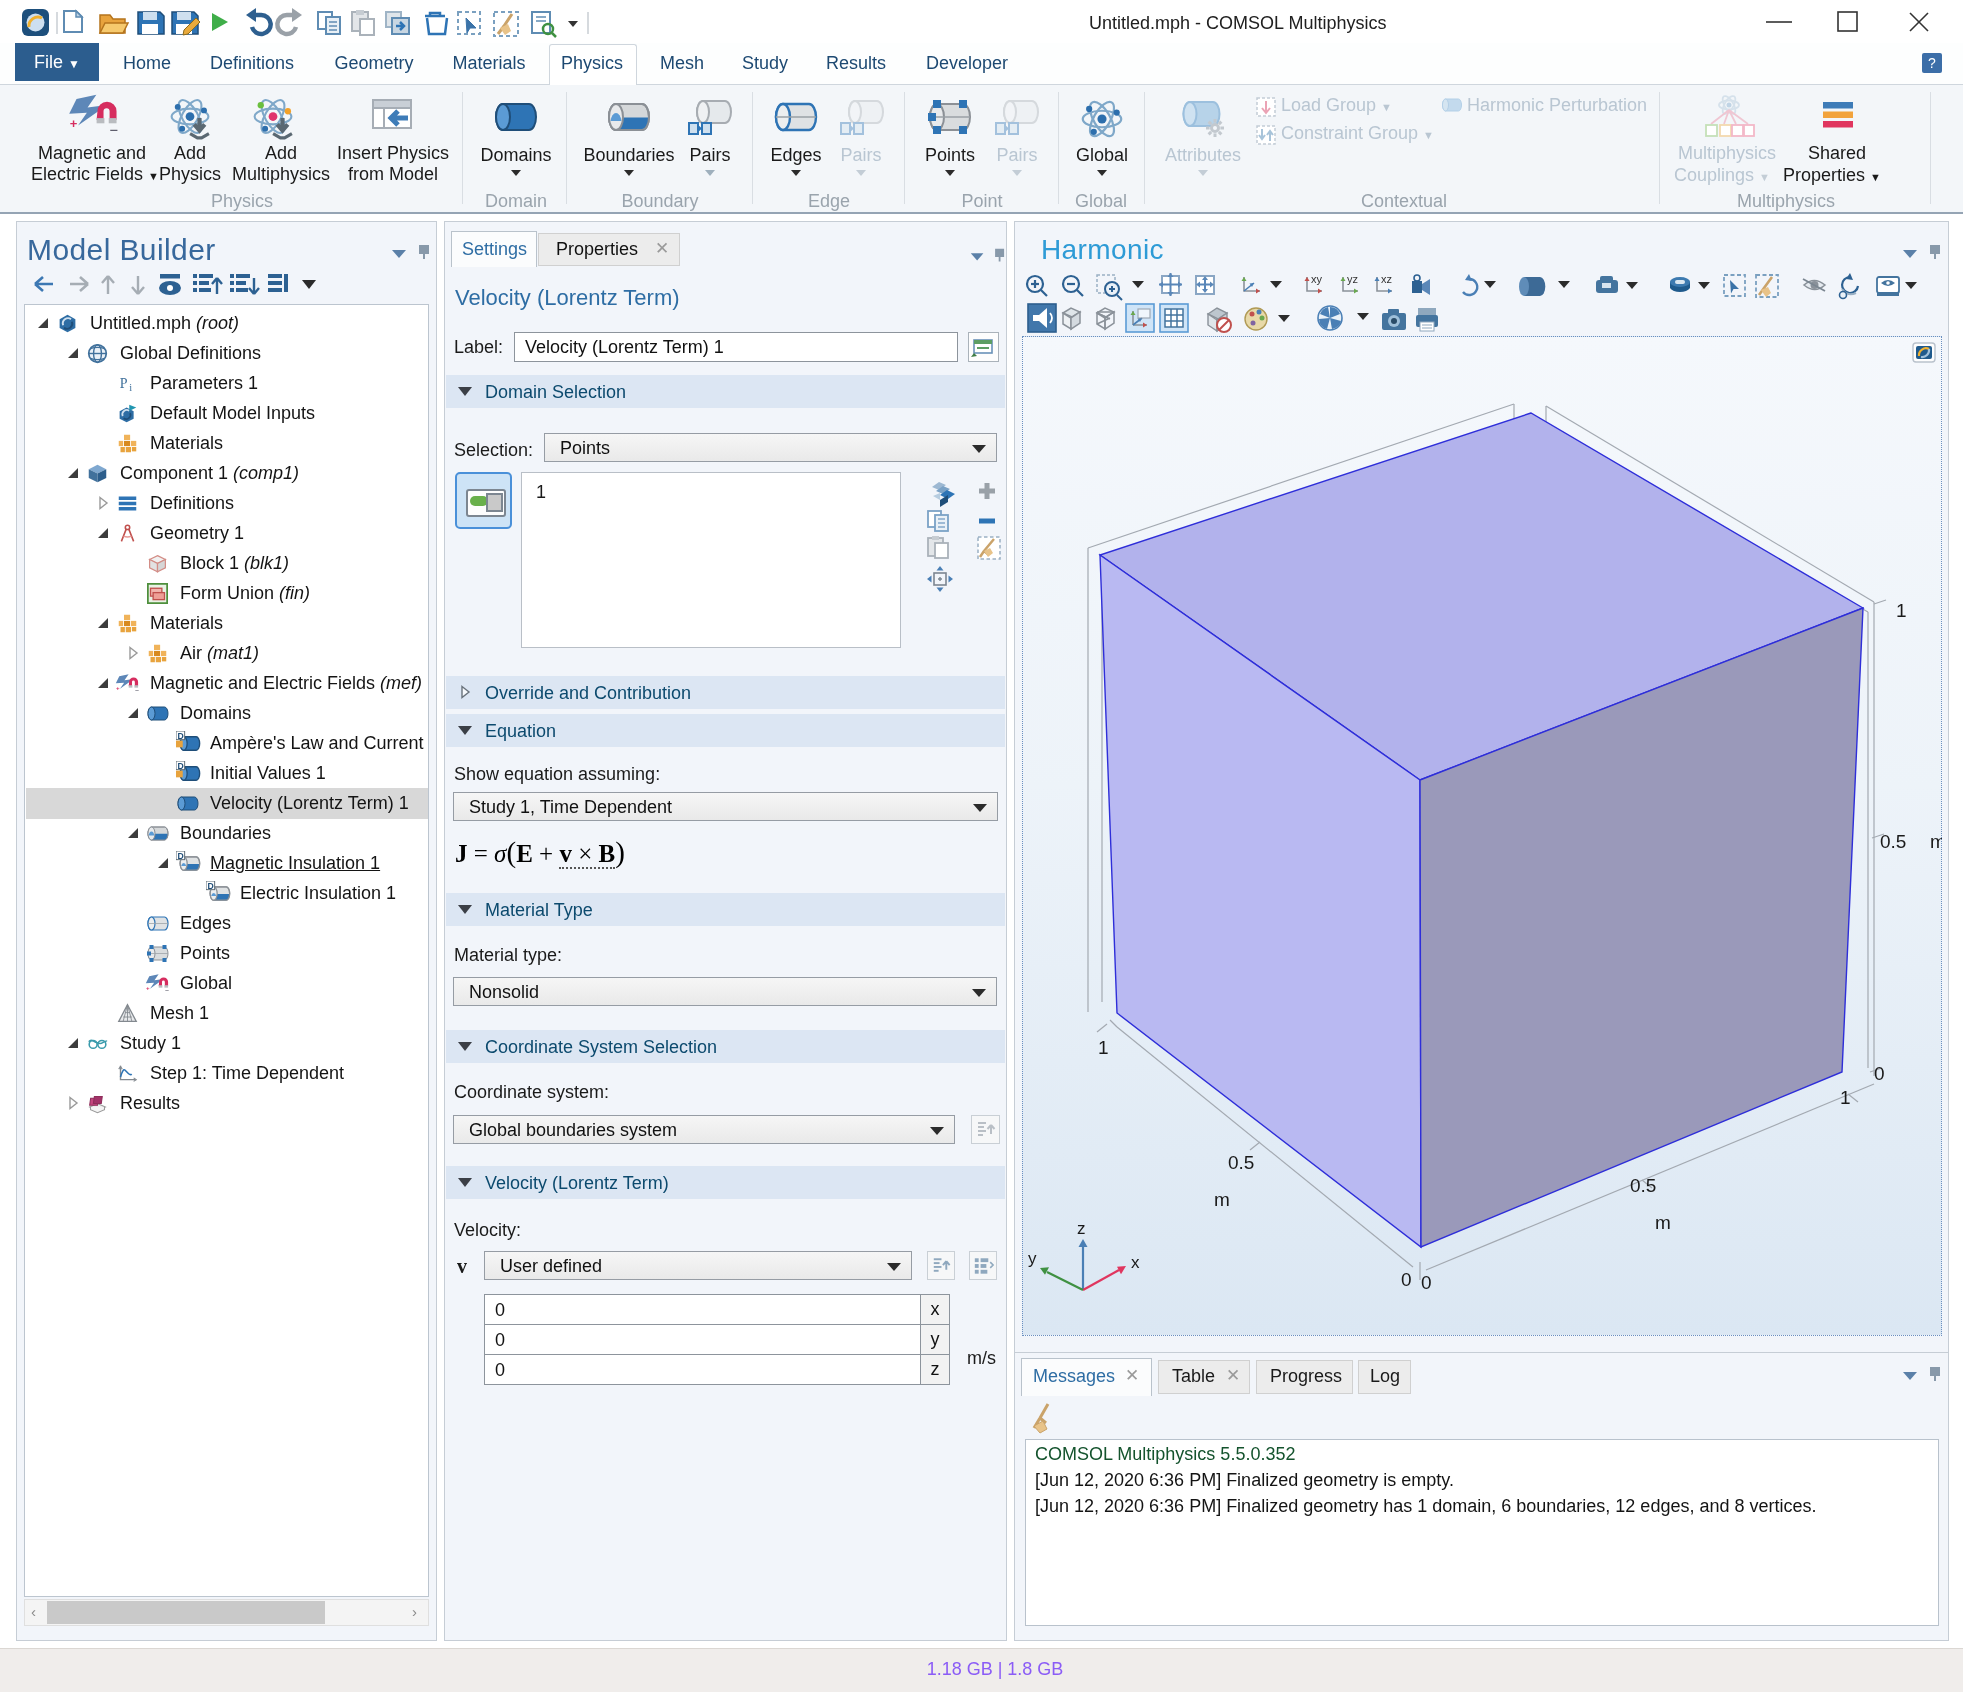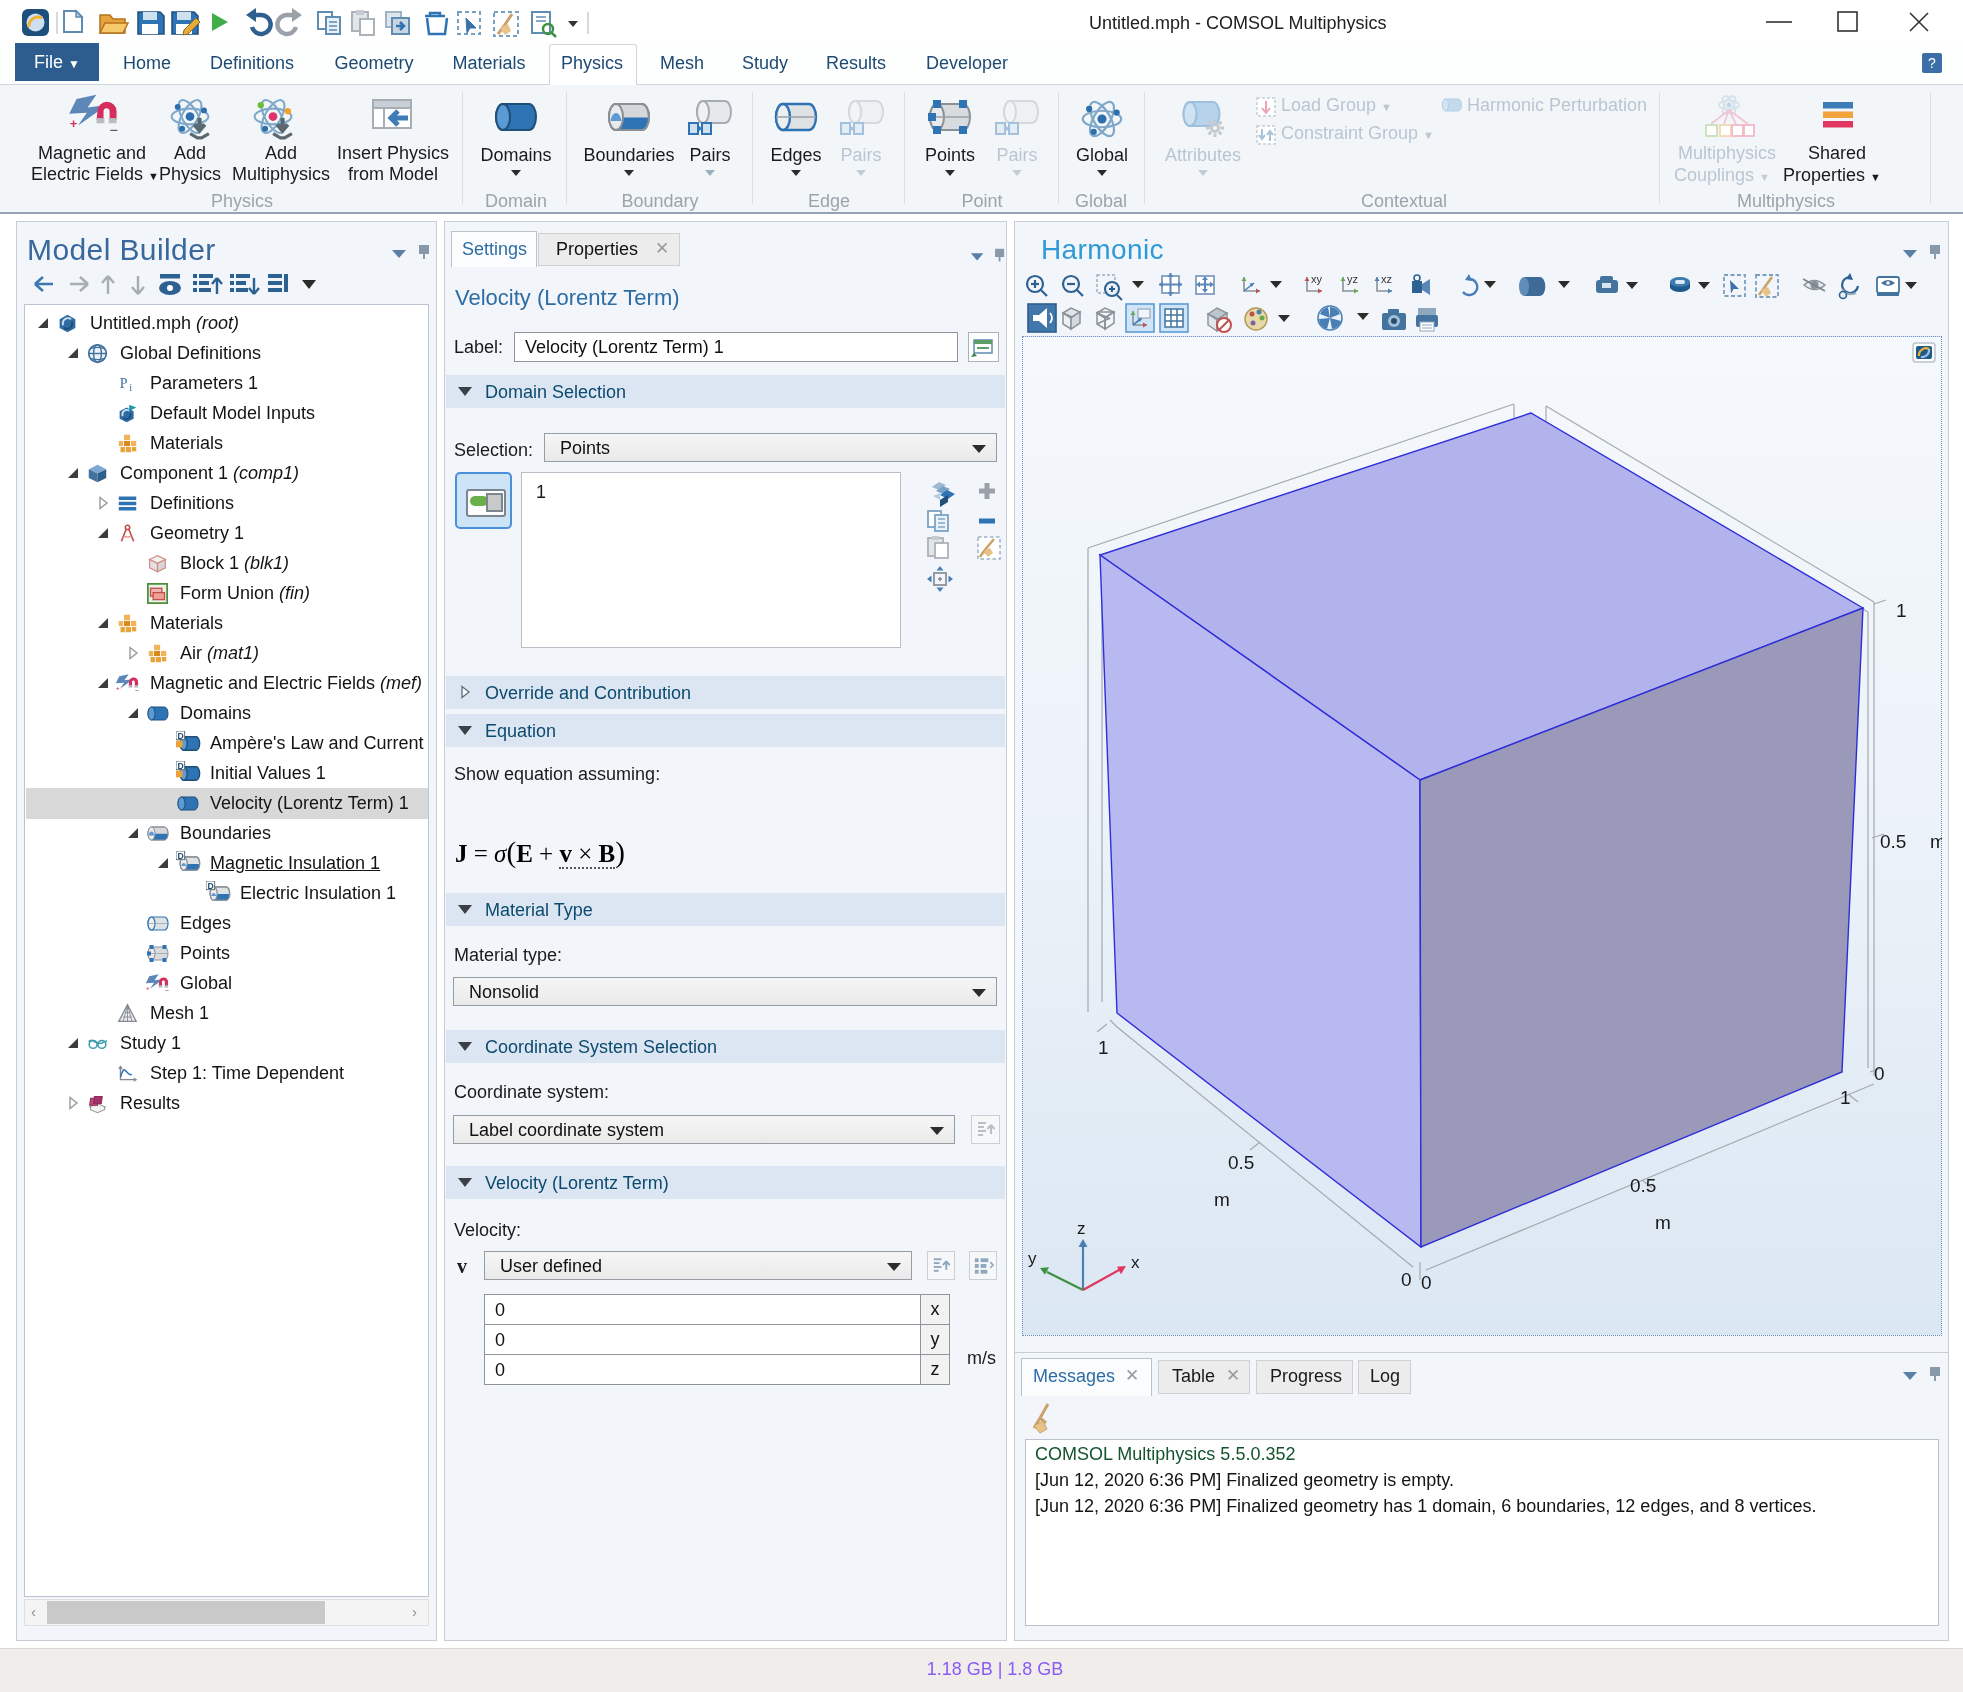--- a/index.html
+++ b/index.html
@@ -770,41 +770,45 @@
       <div class="bt">Equation</div>
     </div>
 
 <div class="band" style="top:676px;">
       <svg style="position:absolute;left:12px;top:8px;" width="14" height="16" viewBox="0 0 14 16">
         <path d="M4 2.5 L11 8 L4 13.5 Z" fill="#f6f9fc" stroke="#6a737c" stroke-width="1.4"></path>
       </svg>
       <div class="bt">Override and Contribution</div>
     </div>
 <div class="txt" style="left:454px;top:764px;">Show equation assuming:</div>
+<div class="dd" style="left:453px;top:792px;width:545px;height:29px;">
+      <div class="dt">Study 1, Time Dependent</div>
+      <div class="da"></div>
+    </div>
 <div class="abs" style="left:455px;top:836px;font-family:'Liberation Serif',serif;font-size:25px;color:#000;">
  <b>J</b> = <i>σ</i><span style="font-size:29px;font-weight:400;">(</span><b>E</b> + <span style="border-bottom:2px dotted #555;"><b>v</b> × <b>B</b></span><span style="font-size:29px;font-weight:400;">)</span>
 </div>
 
 <div class="band" style="top:893px;">
       <div class="ar"></div>
       <div class="bt">Material Type</div>
     </div>
 <div class="txt" style="left:454px;top:945px;">Material type:</div>
 <div class="dd" style="left:453px;top:977px;width:544px;height:29px;">
       <div class="dt">Nonsolid</div>
       <div class="da"></div>
     </div>
 
 <div class="band" style="top:1030px;">
       <div class="ar"></div>
       <div class="bt">Coordinate System Selection</div>
     </div>
 <div class="txt" style="left:454px;top:1082px;">Coordinate system:</div>
 <div class="dd" style="left:453px;top:1115px;width:502px;height:29px;">
-      <div class="dt">Label coordinate system</div>
+      <div class="dt">Global boundaries system</div>
       <div class="da"></div>
     </div>
 <div class="abs" style="left:971px;top:1115px;width:29px;height:29px;background:#f6f7f8;border:1px solid #c9cfd5;box-sizing:border-box;">
 <svg width="27" height="27" viewBox="0 0 27 27">
         <g stroke="#b9bfc6" stroke-width="2">
           <line x1="6" y1="7" x2="14" y2="7"></line>
           <line x1="6" y1="11" x2="12" y2="11"></line>
           <line x1="6" y1="15" x2="14" y2="15"></line>
           <line x1="6" y1="19" x2="11" y2="19"></line>
         </g>

